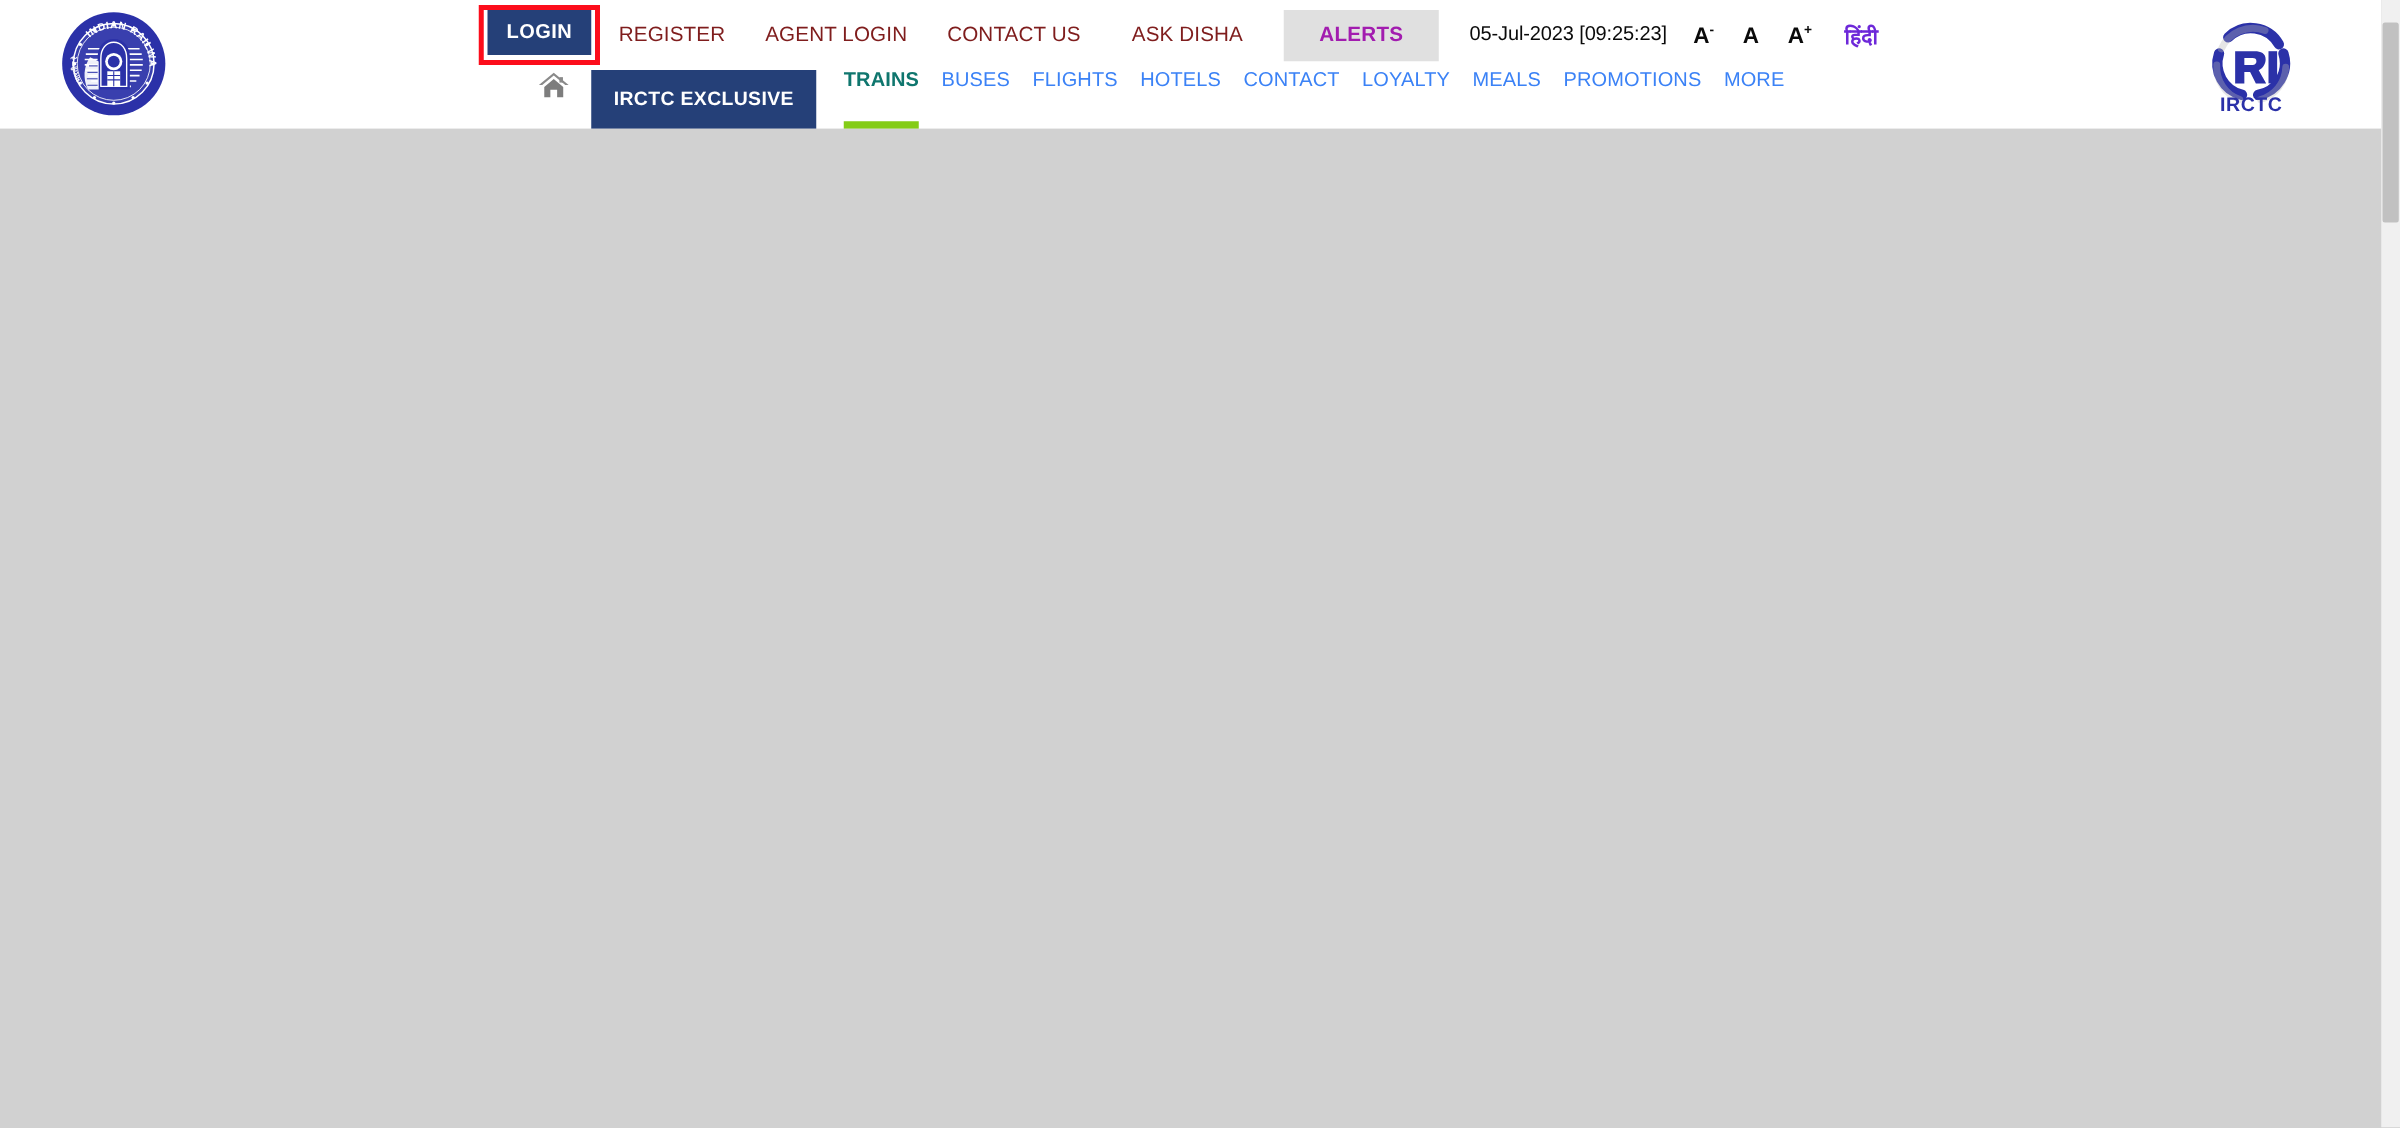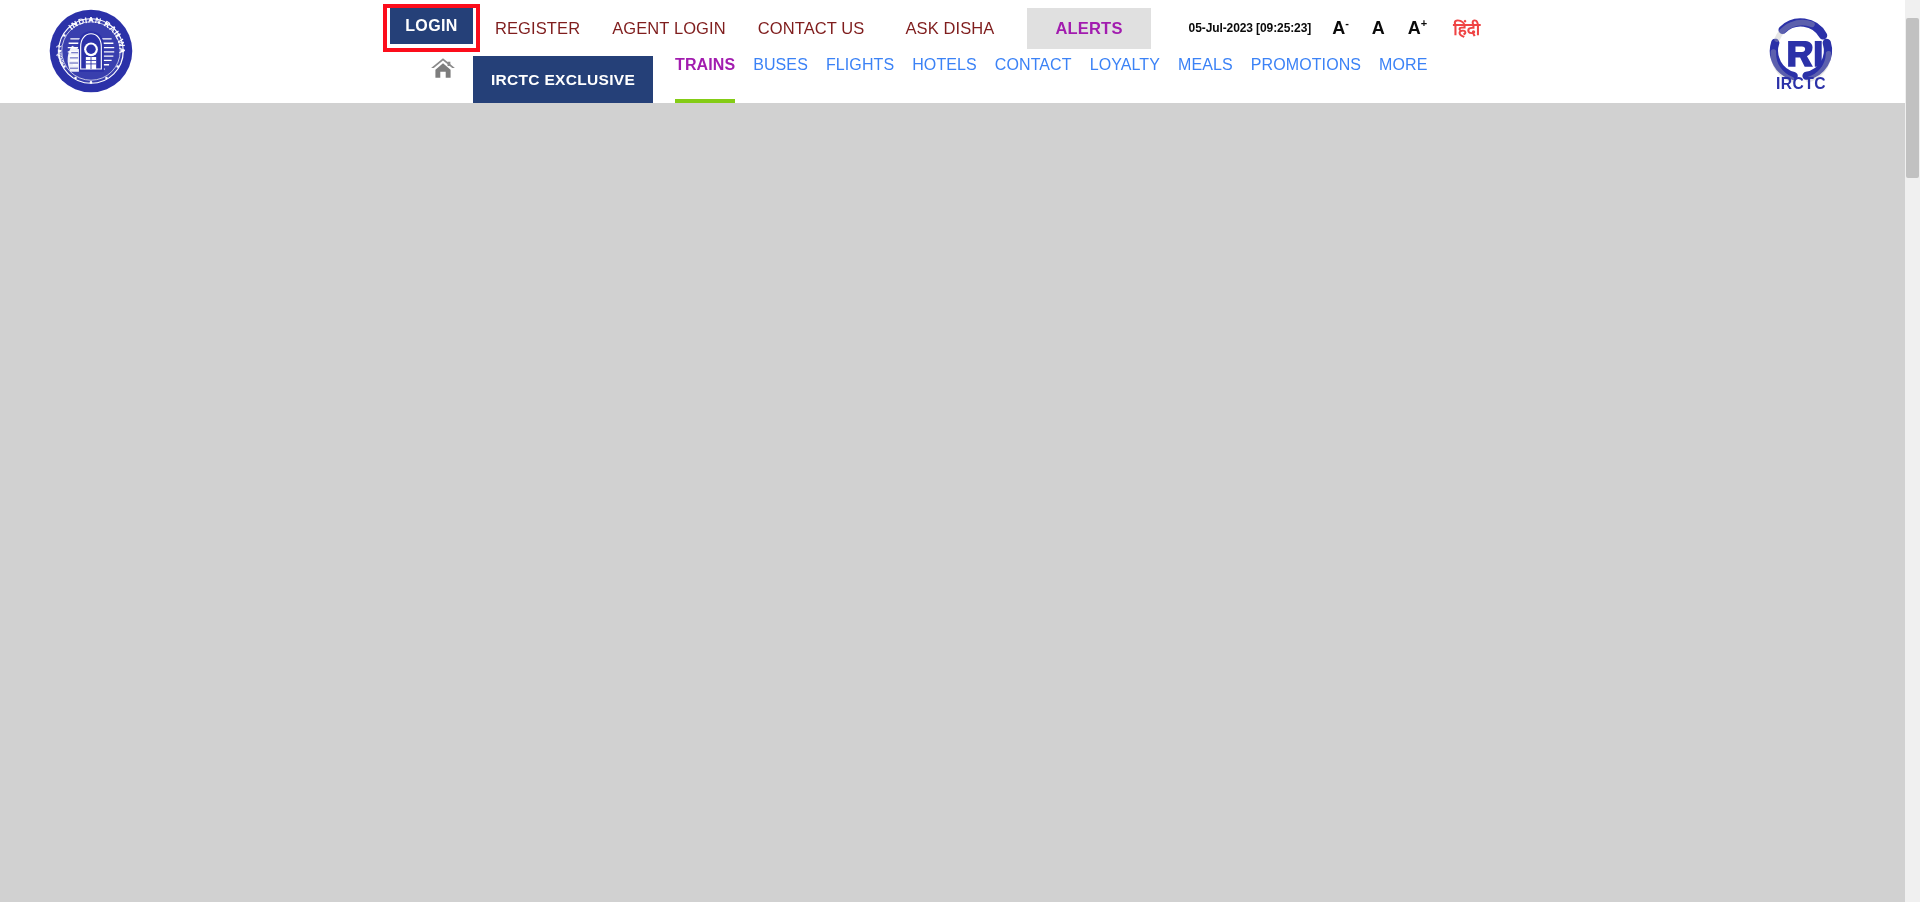--- a/index.html
+++ b/index.html
@@ -100,23 +100,23 @@
     font-size: 16.5px;
     font-weight: bold;
     color: #a21caf;
     padding: 11px 28px;
     white-space: nowrap;
     cursor: pointer;
     letter-spacing: .2px;
   }
 
   .datetime {
-    margin-left: 38px;
-    font-size: 12px;
-    font-weight: bold;
+    margin-left: 25px;
+    font-size: 16px;
+    font-weight: normal;
     color: #0a0a0a;
     white-space: nowrap;
     letter-spacing: -.1px;
   }
 
   .fontsizes {
     margin-left: 18px;
     display: flex;
     align-items: baseline;
   }
@@ -132,21 +132,21 @@
     font-size: 11px;
     vertical-align: super;
     font-weight: bold;
   }
   .fs-gap { margin-left: 17px; }
 
   .hindi {
     margin-left: 23px;
     font-size: 17px;
     font-weight: bold;
-    color: #ef4444;
+    color: #6d28d9;
     cursor: pointer;
     white-space: nowrap;
   }
 
   
   .mainnav {
     position: absolute;
     left: 430px;
     top: 56px;
     height: 47px;
@@ -179,23 +179,23 @@
     color: #3b82f6;
     letter-spacing: .1px;
     white-space: nowrap;
     cursor: pointer;
     margin-left: 18px;
     padding-bottom: 2px;
   }
   .mainnav-link.first { margin-left: 22px; }
 
   .mainnav-link.active {
-    color: #a21caf;
-    font-weight: bold;
-    border-bottom: 4px solid #84cc16;
+    color: #0f766e;
+    font-weight: bold;
+    border-bottom: 6px solid #84cc16;
     padding-bottom: 3px;
   }
 
   
   .irctc-logo {
     position: absolute;
     right: 57px;
     top: 6px;
     width: 94px;
     height: 92px;

